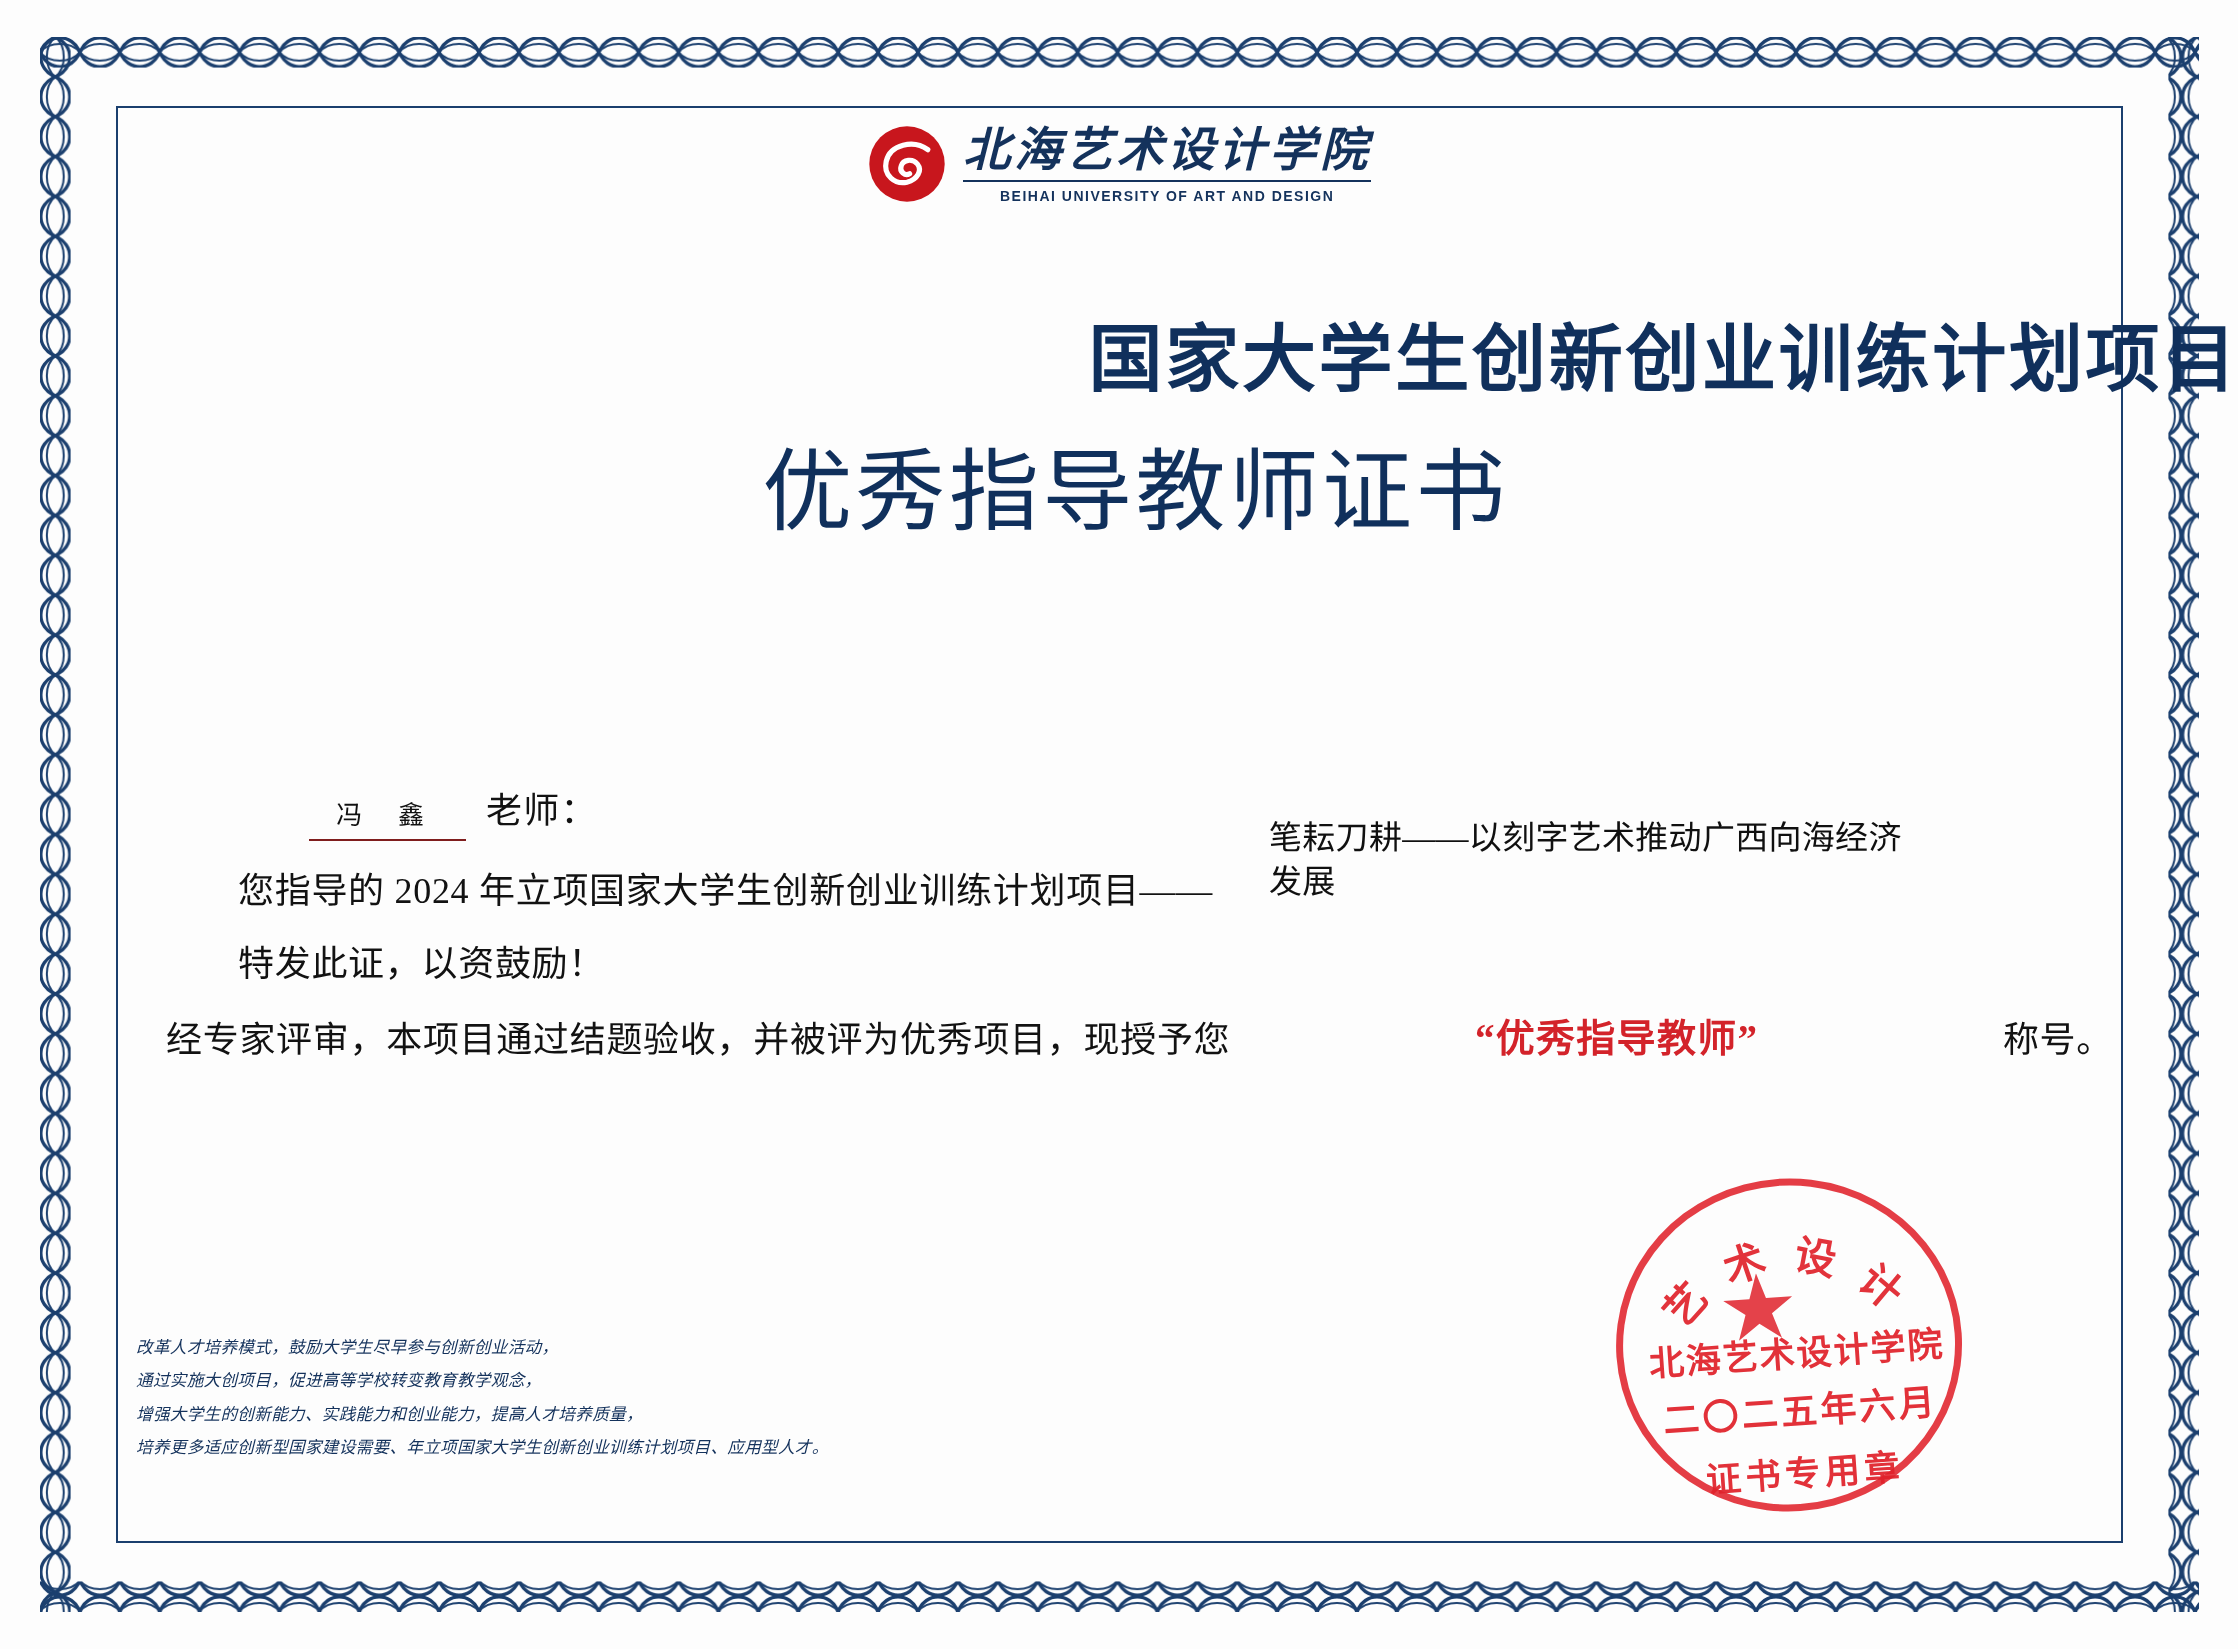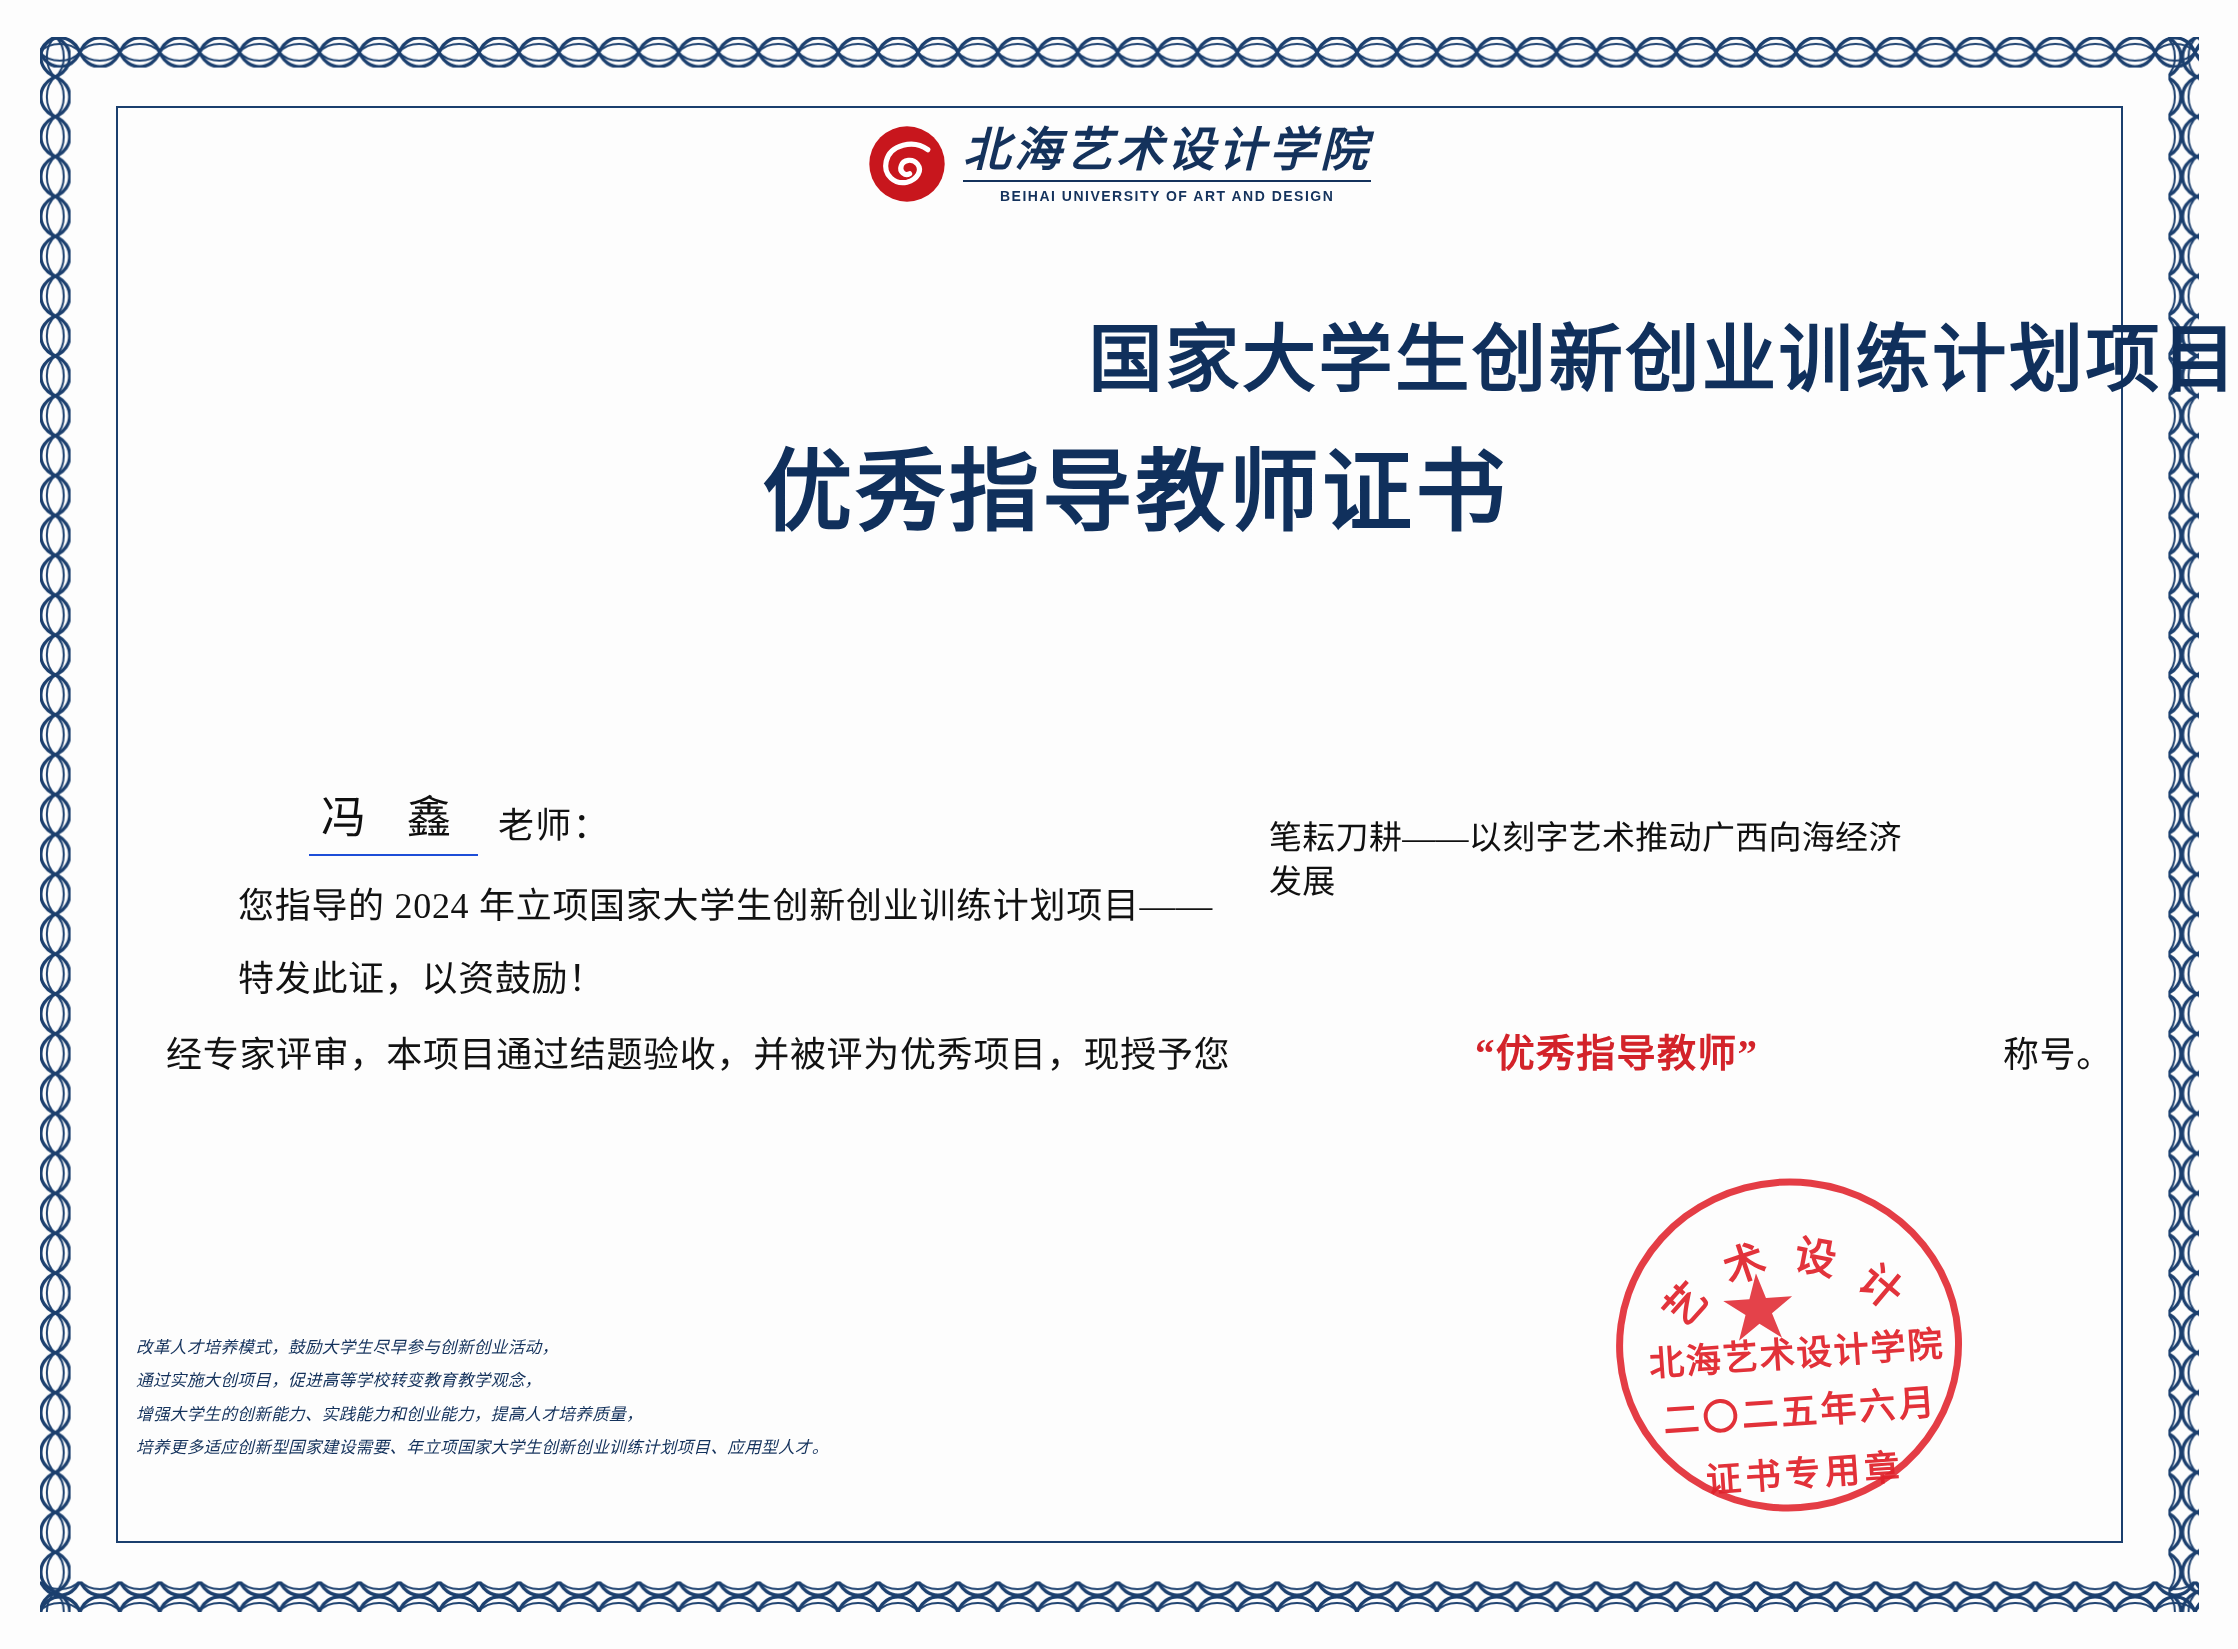--- a/index.html
+++ b/index.html
@@ -112,21 +112,21 @@
   }
   .title-sub {
     position: absolute;
     left: 0;
     right: 0;
     top: 419px;
     text-align: center;
     font-size: 90px;
     letter-spacing: 3.3px;
     color: #10305c;
-    font-weight: 700;
+    font-weight: 400;
     font-family: "Liberation Serif", serif;
     white-space: nowrap;
     padding-left: 32px;
   }
 
   
   .body-area {
     position: absolute;
     left: 166px;
     right: 126px;
@@ -134,24 +134,24 @@
     color: #121212;
   }
 
   .recipient-line {
     display: flex;
     align-items: flex-end;
     margin-left: 143px;
     margin-bottom: 20px;
   }
   .recipient-name {
-    font-size: 45px;
+    font-size: 26px;
     letter-spacing: 14.6px;
     color: #101010;
-    border-bottom: 2px solid #1d4ed8;
+    border-bottom: 2px solid #7f1d1d;
     padding: 0 12px 8px 12px;
     min-width: 133px;
     text-align: center;
     font-family: "Liberation Serif", serif;
   }
   .recipient-suffix {
     font-size: 36px;
     margin-left: 20px;
     padding-bottom: 8px;
     letter-spacing: 1.3px;

